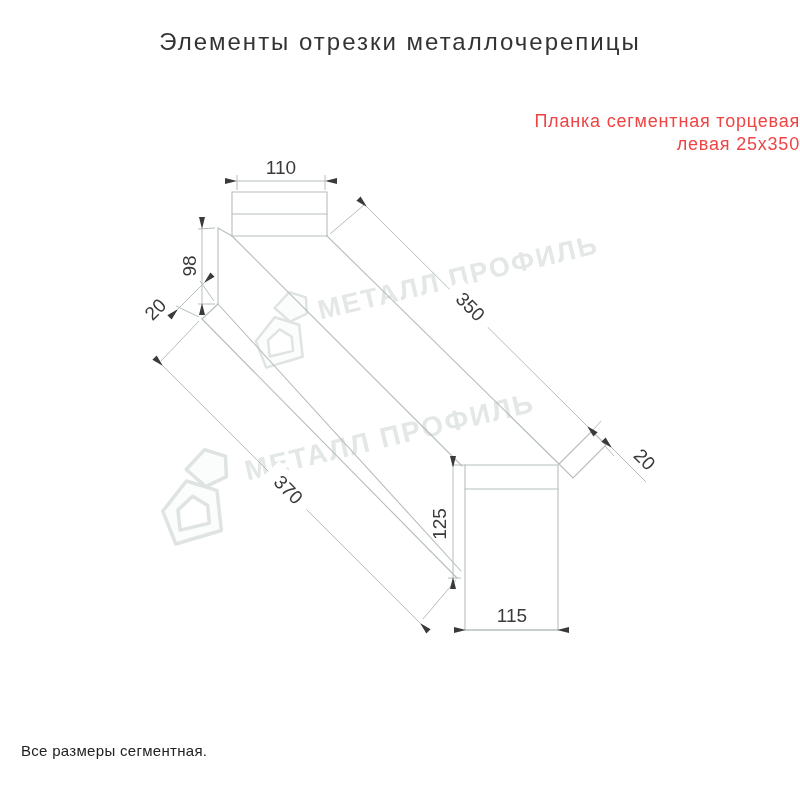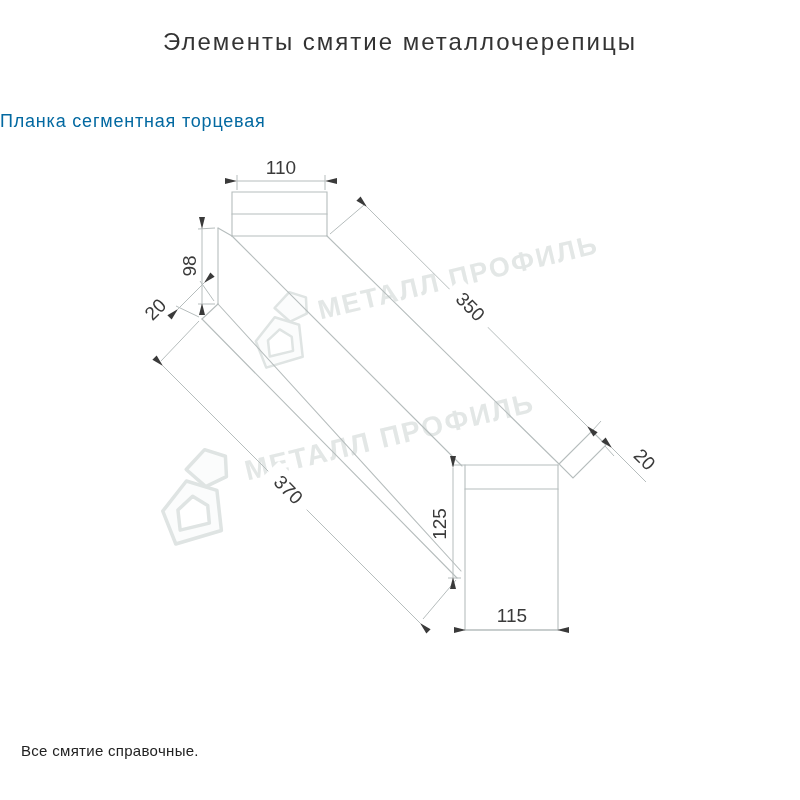--- a/index.html
+++ b/index.html
@@ -1,38 +1,39 @@
 <!DOCTYPE html>
 <html><head>
 <meta charset="utf-8">
 <style>
   html,body{margin:0;padding:0;background:#ffffff;}
   .page{position:relative;width:800px;height:800px;background:#ffffff;overflow:hidden;
         font-family:"Liberation Sans",sans-serif;}
   .title{position:absolute;top:28px;left:0;width:800px;text-align:center;
          font-size:24px;font-weight:normal;letter-spacing:2px;color:#333333;margin:0;}
-  .subtitle{position:absolute;top:110px;left:0;width:800px;text-align:left;
-            color:#0369a1;font-size:18px;letter-spacing:0.8px;line-height:23px;}
+  .subtitle{position:absolute;top:110px;left:0;width:800px;text-align:right;
+            color:#ef4444;font-size:18px;letter-spacing:0.8px;line-height:23px;}
   .footer{position:absolute;left:21px;top:740px;color:#222222;font-size:15px;
           letter-spacing:0.3px;line-height:21px;}
   svg.drawing{position:absolute;left:0;top:0;}
   svg text{font-family:"Liberation Sans",sans-serif;}
   .dimtxt{fill:#3a3a3a;font-size:19px;}
   .wmtxt{fill:#e3e7e6;font-size:27px;font-weight:bold;letter-spacing:2px;}
   .wmtxt2{fill:#e3e7e6;font-size:28px;font-weight:bold;letter-spacing:2px;}
 </style>
 </head>
 <body>
 
 <div class="page">
 
-  <h1 class="title">Элементы смятие металлочерепицы</h1>
+  <h1 class="title">Элементы отрезки металлочерепицы</h1>
 
   <div class="subtitle">
     <div>Планка сегментная торцевая</div>
+    <div>левая 25х350</div>
   </div>
 
   <svg class="drawing" width="800" height="800" viewBox="0 0 800 800">
     <defs>
       <marker id="arr" markerWidth="14" markerHeight="10" refX="1" refY="5" orient="auto-start-reverse" markerUnits="userSpaceOnUse">
         <path d="M1,5 L13,2 L13,8 Z" fill="#3a3a3a"></path>
       </marker>
     </defs>
 
     <g transform="translate(252,334) rotate(-13.5)">
@@ -132,16 +133,16 @@
       <text class="dimtxt" text-anchor="middle" transform="translate(446,524) rotate(-90)">125</text>
     </g>
 
     <g>
       <line x1="466" y1="630" x2="557" y2="630" stroke="#b6bdbd" stroke-width="1" marker-start="url(#arr)" marker-end="url(#arr)"></line>
       <text class="dimtxt" x="512" y="622" text-anchor="middle">115</text>
     </g>
   </svg>
 
   <div class="footer">
-    <div>Все смятие справочные.</div>
+    <div>Все размеры сегментная.</div>
   </div>
 
 </div>
 
 </body></html>

